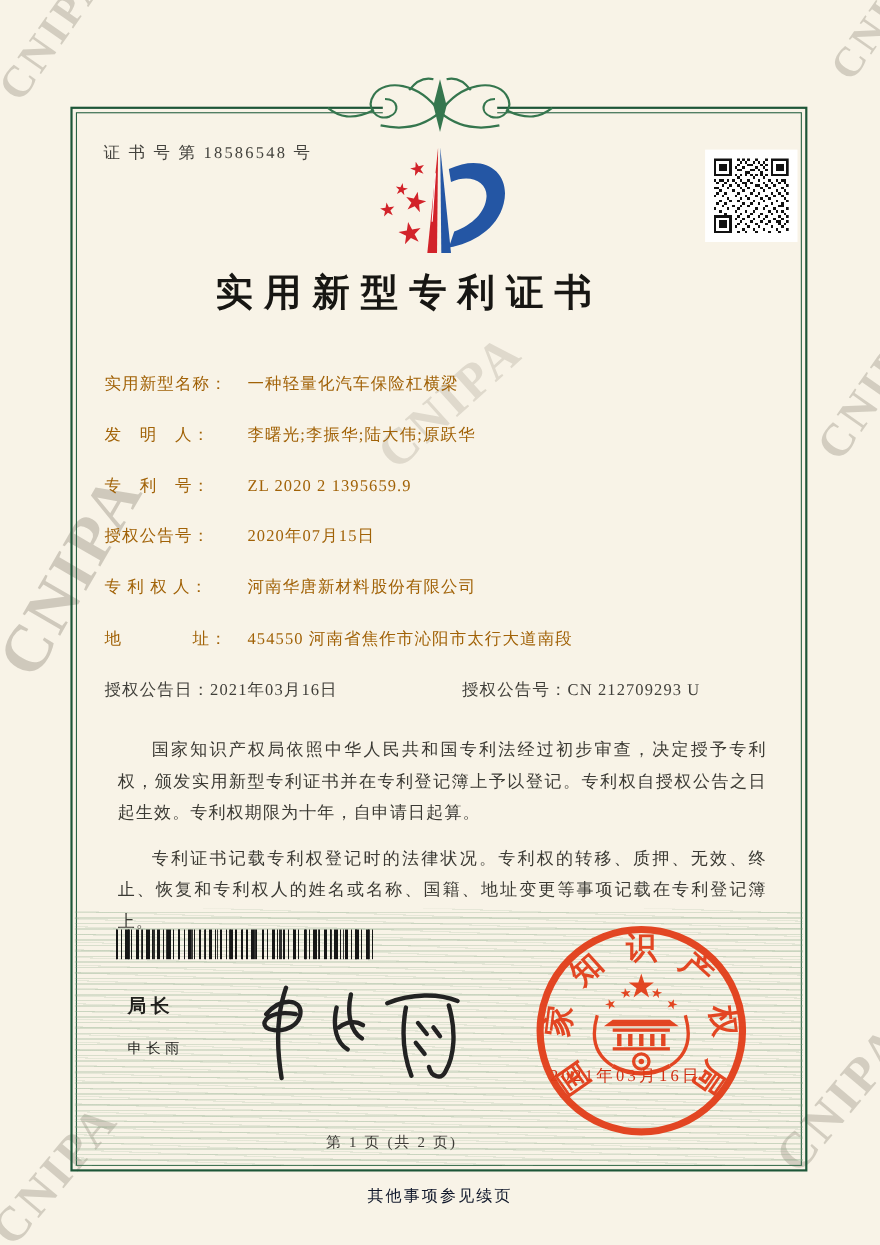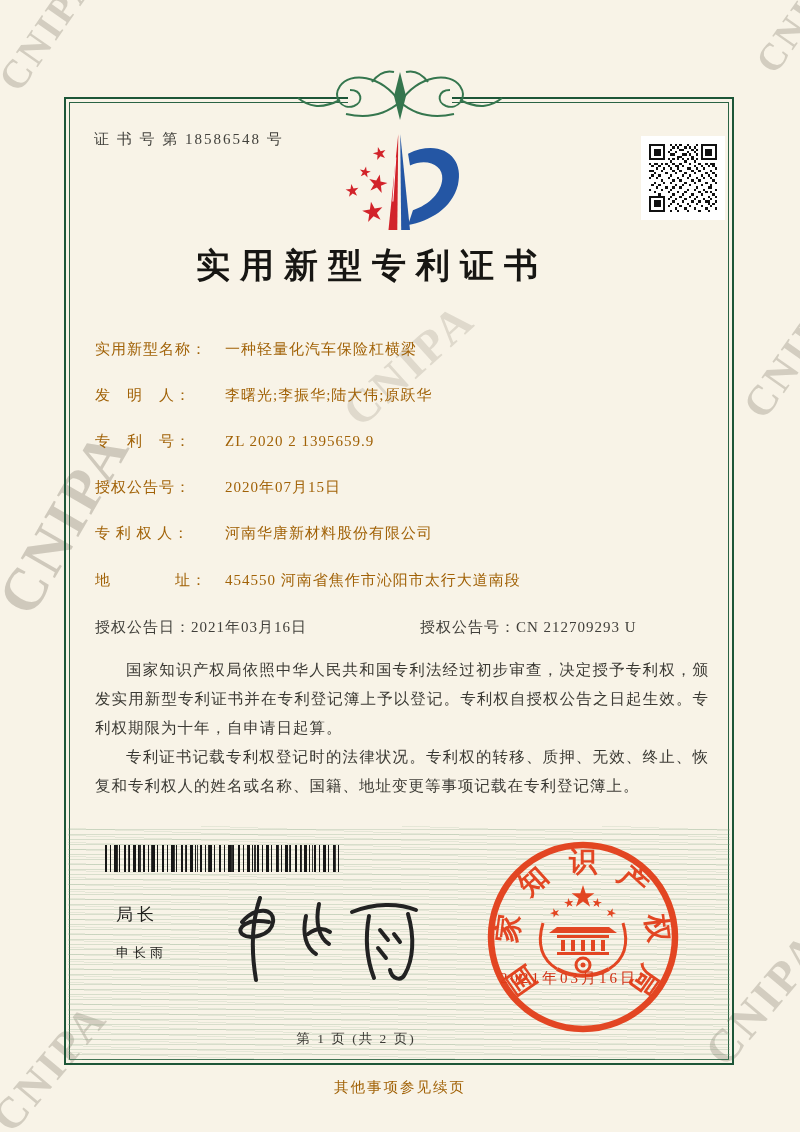--- a/index.html
+++ b/index.html
@@ -58,39 +58,39 @@
   .flabel{display:inline-block; width:130px;}
   .r0{top:340px;} .r1{top:386px;} .r2{top:432px;} .r3{top:478px;} .r4{top:524px;} .r5{top:571px;}
   .grant-row{position:absolute; left:95px; top:618px; font-size:15px; letter-spacing:1px; color:#403f3a; z-index:2; white-space:nowrap;}
   .grant-no{position:absolute; left:325px;}
   
   .body-text{
     position:absolute; left:95px; top:655px; width:614px; z-index:2;
     font-size:15.5px; line-height:29px; color:#3b3a34; letter-spacing:1px;
     text-align:justify;
   }
-  .body-text p{margin:0; text-indent:2em;}
+  .body-text p{margin:12px; text-indent:2em;}
   
   .barcode{
     position:absolute; left:105px; top:845px; width:236px; height:27px; z-index:2;
     background-image:
       repeating-linear-gradient(90deg,#161616 0 2px,transparent 2px 5px,#161616 5px 6px,transparent 6px 9px,#161616 9px 12px,transparent 12px 14px,#161616 14px 15px,transparent 15px 19px),
       repeating-linear-gradient(90deg,rgba(25,25,25,.85) 0 1px,transparent 1px 11px,rgba(25,25,25,.9) 11px 13px,transparent 13px 23px);
   }
-  .signer-title{position:absolute; left:116px; top:903px; font-size:17px; letter-spacing:4px; color:#21211e; z-index:2;}
+  .signer-title{position:absolute; left:116px; top:903px; font-size:17px; letter-spacing:4px; color:#21211e; z-index:2;font-weight:bold;}
   .signer-name {position:absolute; left:116px; top:944px; font-size:13px; letter-spacing:4px; color:#21211e; z-index:2;}
   .signature{position:absolute; left:222px; top:882px; width:210px; height:110px; z-index:2;}
   .seal-date{
     position:absolute; left:500px; top:969px; font-size:15px; letter-spacing:3px;
     color:#d02f12; z-index:2; white-space:nowrap;
   }
   .seal{position:absolute; left:483px; top:837px; width:200px; height:200px; z-index:3; opacity:.94;}
   .seal text{font-family:"Liberation Serif","DejaVu Serif",serif; font-weight:bold;}
   .page-info{position:absolute; left:0; top:1030px; width:712px; text-align:center; font-size:13.5px; letter-spacing:2px; color:#3c3b36; z-index:2;}
-  .footer-note{position:absolute; left:0; top:1078px; width:800px; text-align:center; font-size:14.5px; letter-spacing:2px; color:#a16207; z-index:2;}
+  .footer-note{position:absolute; left:0; top:1078px; width:800px; text-align:center; font-size:14.5px; letter-spacing:2px; color:#0f172a; z-index:2;}
 </style>
 </head>
 <body>
 
 <div class="page">
 
   <svg width="0" height="0" style="position:absolute">
     <defs>
       <polygon id="st" points="0,-1 0.2245,-0.309 0.951,-0.309 0.3633,0.118 0.5878,0.809 0,0.382 -0.5878,0.809 -0.3633,0.118 -0.951,-0.309 -0.2245,-0.309"></polygon>
     </defs>

